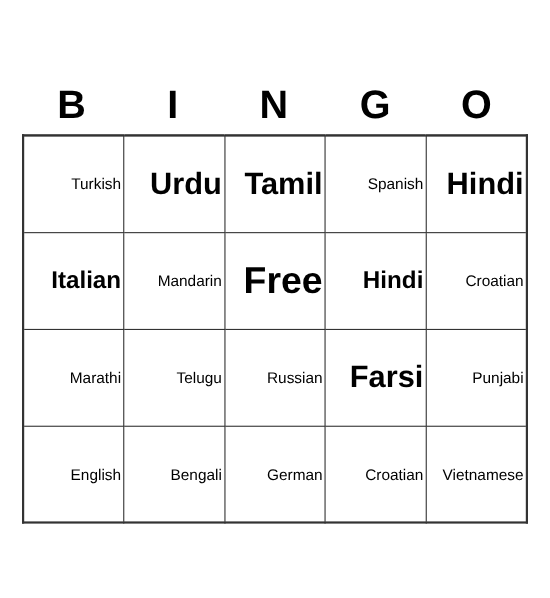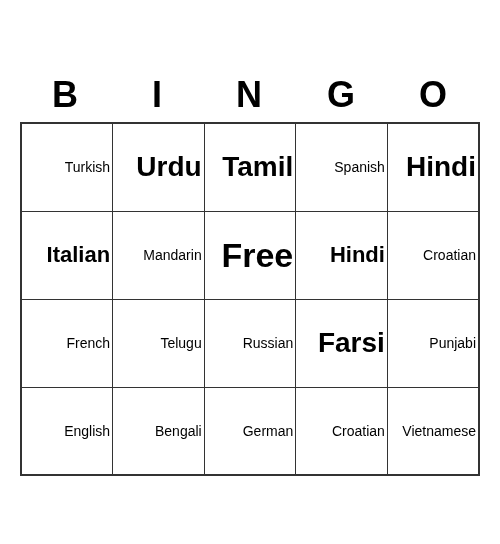--- a/index.html
+++ b/index.html
@@ -93,21 +93,21 @@
           <td class="cell-large">Hindi</td>
         </tr>
         <tr>
           <td class="cell-medium">Italian</td>
           <td class="cell-normal">Mandarin</td>
           <td class="cell-xlarge">Free</td>
           <td class="cell-medium">Hindi</td>
           <td class="cell-normal">Croatian</td>
         </tr>
         <tr>
-          <td class="cell-normal">French</td>
+          <td class="cell-normal">Marathi</td>
           <td class="cell-normal">Telugu</td>
           <td class="cell-normal">Russian</td>
           <td class="cell-large">Farsi</td>
           <td class="cell-normal">Punjabi</td>
         </tr>
         <tr>
           <td class="cell-normal">English</td>
           <td class="cell-normal">Bengali</td>
           <td class="cell-normal">German</td>
           <td class="cell-normal">Croatian</td>

